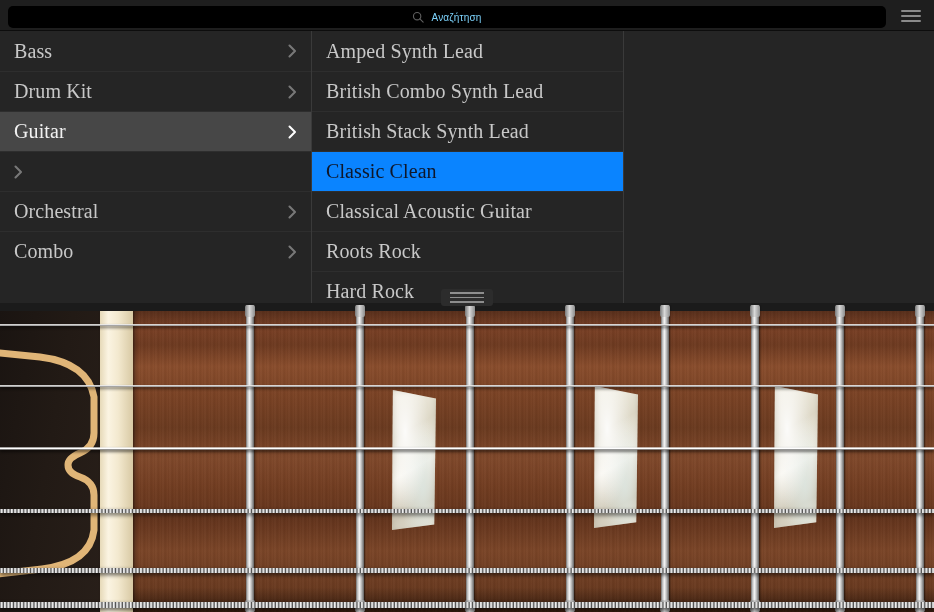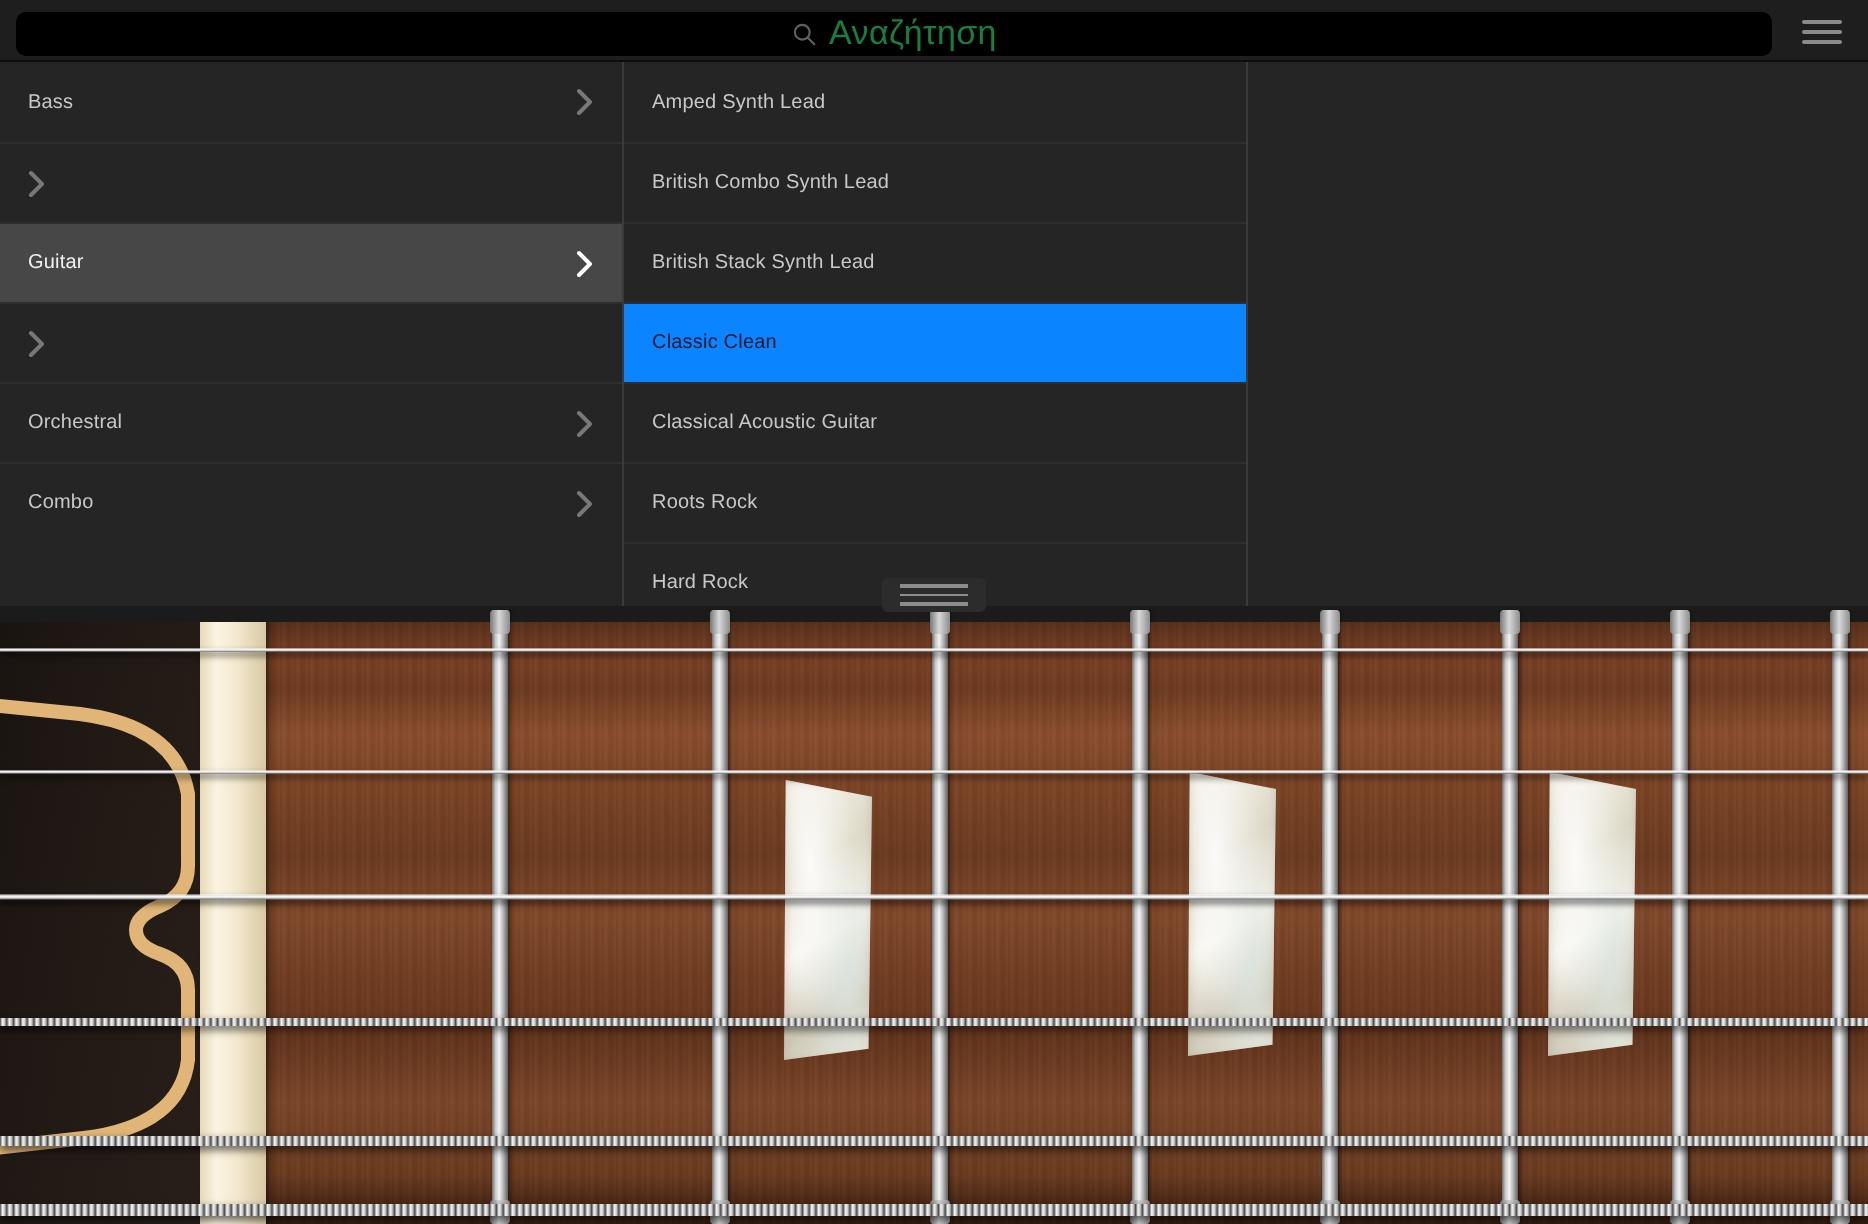--- a/index.html
+++ b/index.html
@@ -19,21 +19,21 @@
     border-bottom:1px solid #0d0d0d;
   }
   .search-field {
     position:absolute; left:8px; top:6px; width:878px; height:22px;
     background:#000; border-radius:5px;
     display:flex; align-items:center; justify-content:center;
   }
   .search-inner { display:flex; align-items:center; gap:7px; }
   .search-icon { width:12px; height:12px; display:block; opacity:.62; }
   .search-placeholder {
-    color:#15803d; font-size:17px; letter-spacing:.2px;
+    color:#7dd3fc; font-size:10px; letter-spacing:.2px;
     white-space:nowrap;
   }
   .menu-button {
     position:absolute; right:10px; top:6px; width:26px; height:20px;
     display:flex; flex-direction:column; justify-content:center;
     align-items:center; gap:3px; cursor:pointer;
   }
   .menu-button span {
     display:block; width:20px; height:2px; background:#8a8a8a; border-radius:1px;
   }
@@ -47,22 +47,22 @@
   .col-categories { width:312px; border-right:1px solid #3a3a3a; }
   .col-patches    { width:312px; border-right:1px solid #3a3a3a; }
   .col-empty      { flex:1; background:#252525; }
 
   .row {
     position:relative; height:40px; display:flex; align-items:center;
     padding:0 14px; cursor:pointer; background:#252525;
   }
   .row + .row { border-top:1px solid #2e2e2e; }
   .row-label {
-    flex:1; color:#c8c8c8; font-size:10px; letter-spacing:.1px;
-    white-space:nowrap; overflow:hidden; text-overflow:ellipsis;
+    flex:1; color:#c8c8c8; font-size:20px; letter-spacing:.1px;
+    white-space:nowrap; overflow:hidden; text-overflow:ellipsis;font-family:Liberation Serif, serif;
   }
   .chevron { width:9px; height:14px; flex:none; opacity:.55; }
   .chevron path { stroke:#bdbdbd; stroke-width:2; fill:none;
     stroke-linecap:round; stroke-linejoin:round; }
 
   .row.is-active { background:#474747; }
   .row.is-active .row-label { color:#f2f2f2; }
   .row.is-active .chevron { opacity:1; }
   .row.is-active .chevron path { stroke:#ffffff; }
 
@@ -184,20 +184,21 @@
 
   <div class="browser">
     <div class="column col-categories" id="col-categories">
         <div class="row">
           <span class="row-label">Bass</span>
           <svg class="chevron" viewBox="0 0 9 14">
             <path d="M1.5 1.5 L7 7 L1.5 12.5"></path>
           </svg>
         </div>
         <div class="row">
+          <span class="row-label">Drum Kit</span>
           <svg class="chevron" viewBox="0 0 9 14">
             <path d="M1.5 1.5 L7 7 L1.5 12.5"></path>
           </svg>
         </div>
         <div class="row is-active">
           <span class="row-label">Guitar</span>
           <svg class="chevron" viewBox="0 0 9 14">
             <path d="M1.5 1.5 L7 7 L1.5 12.5"></path>
           </svg>
         </div>

